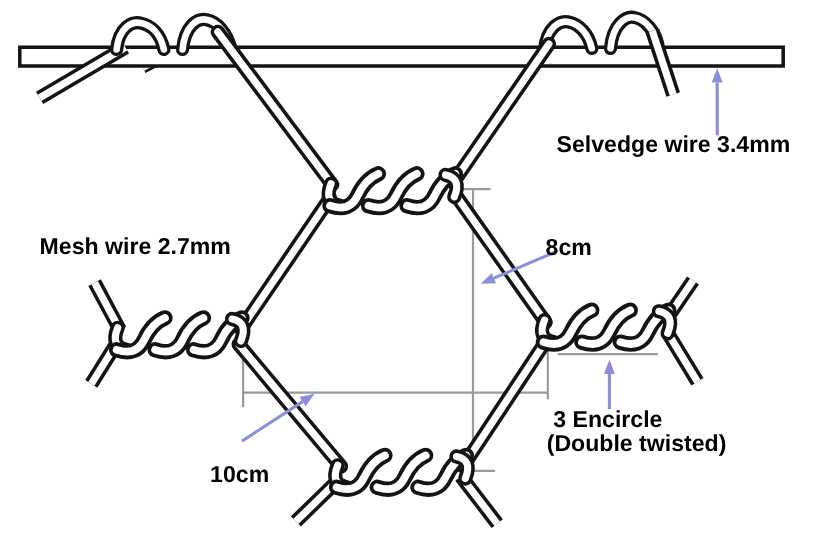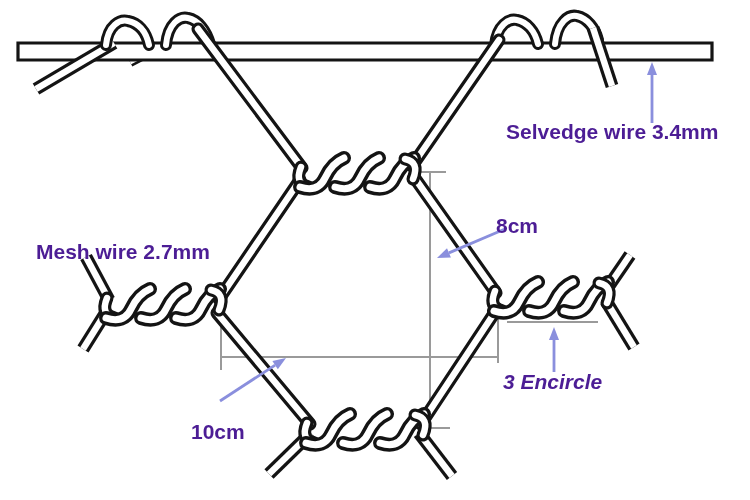--- a/index.html
+++ b/index.html
@@ -9,26 +9,26 @@
     background:#ffffff;
     overflow:hidden;
     font-family:"Liberation Sans","DejaVu Sans",sans-serif;
   }
   .canvas svg{position:absolute;left:0;top:0;}
   .lbl{
     position:absolute;
     font-weight:bold;
     font-size:21px;
     line-height:1;
-    color:#4c1d95;
+    color:#000000;
     white-space:nowrap;
     letter-spacing:0px;
   }
   .lbl2{line-height:22px;}
-  .lbl2 .indent{margin-left:6px;font-style:italic;}
+  .lbl2 .indent{margin-left:6px;}
 </style>
 </head>
 <body>
 
 <div class="canvas">
 
   <svg id="art" width="750" height="500" viewBox="0 0 750 500">
       <g>
         <path d="M430,172 V428" stroke="#9a9a9a" stroke-width="2" fill="none"></path>
         <path d="M413,172 H446" stroke="#9a9a9a" stroke-width="2" fill="none"></path>
@@ -146,23 +146,24 @@
         </g>
         <g>
           <line x1="554" y1="372" x2="554" y2="340" stroke="#8a8fdd" stroke-width="2.8"></line>
           <polygon points="554,327 559,340 549,340" fill="#8a8fdd"></polygon>
         </g>
       </g>
     </svg>
 
   <div class="lbl" style="left:506px;top:121px">Selvedge wire 3.4mm</div>
 
-  <div class="lbl" style="left:36px;top:241px">Mesh wire 2.7mm</div>
+  <div class="lbl" style="left:36px;top:214px">Mesh wire 2.7mm</div>
 
   <div class="lbl" style="left:496px;top:215px">8cm</div>
 
   <div class="lbl" style="left:191px;top:421px">10cm</div>
 
   <div class="lbl lbl2" style="left:497px;top:371px">
     <div class="indent">3 Encircle</div>
+    <div>(Double twisted)</div>
   </div>
 
 </div>
 
 </body></html>

